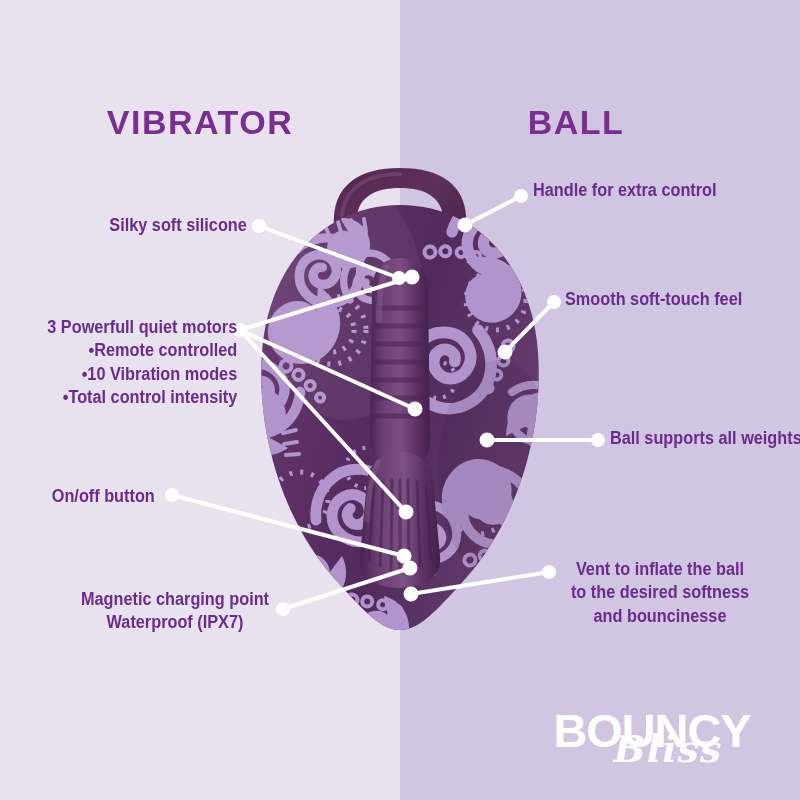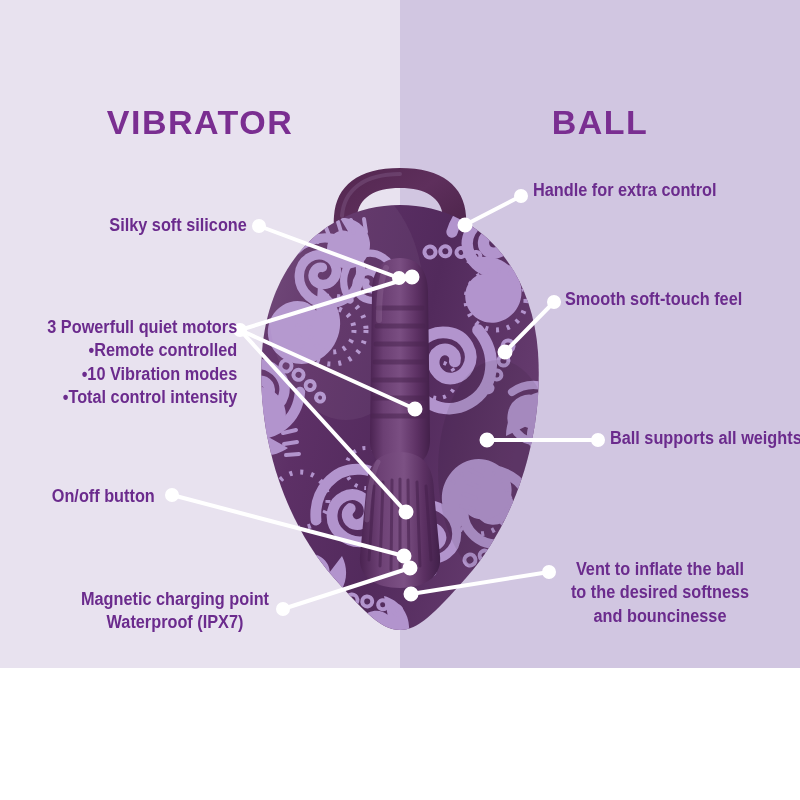--- a/index.html
+++ b/index.html
@@ -4,21 +4,21 @@
 <title>Product Feature Infographic</title>
 <style>
   html, body {
     margin: 0;
     padding: 0;
     background: #ffffff;
   }
   #stage {
     position: relative;
     width: 800px;
-    height: 668px;
+    height: 800px;
     overflow: hidden;
     font-family: "Liberation Sans", sans-serif;
     -webkit-font-smoothing: antialiased;
   }
   
   .bg-left {
     position: absolute;
     left: 0; top: 0;
     width: 400px; height: 800px;
     background: #e8e2ef;
@@ -34,21 +34,21 @@
   .heading {
     position: absolute;
     font-family: "Liberation Sans", sans-serif;
     font-weight: 700;
     font-size: 34px;
     letter-spacing: 1.5px;
     color: #7a2e91;
     white-space: nowrap;
   }
   #heading-vibrator { left: 0; top: 103px; width: 400px; text-align: center; }
-  #heading-ball     { left: 400px; top: 103px; width: 400px; text-align: center; }
+  #heading-ball     { left: 376px; top: 103px; width: 400px; text-align: center; }
 
   
   .label {
     position: absolute;
     color: #6b2b8d;
     font-family: "Liberation Sans", sans-serif;
     font-weight: 700;
     font-size: 17.5px;
     line-height: 1.33;
     white-space: nowrap;

